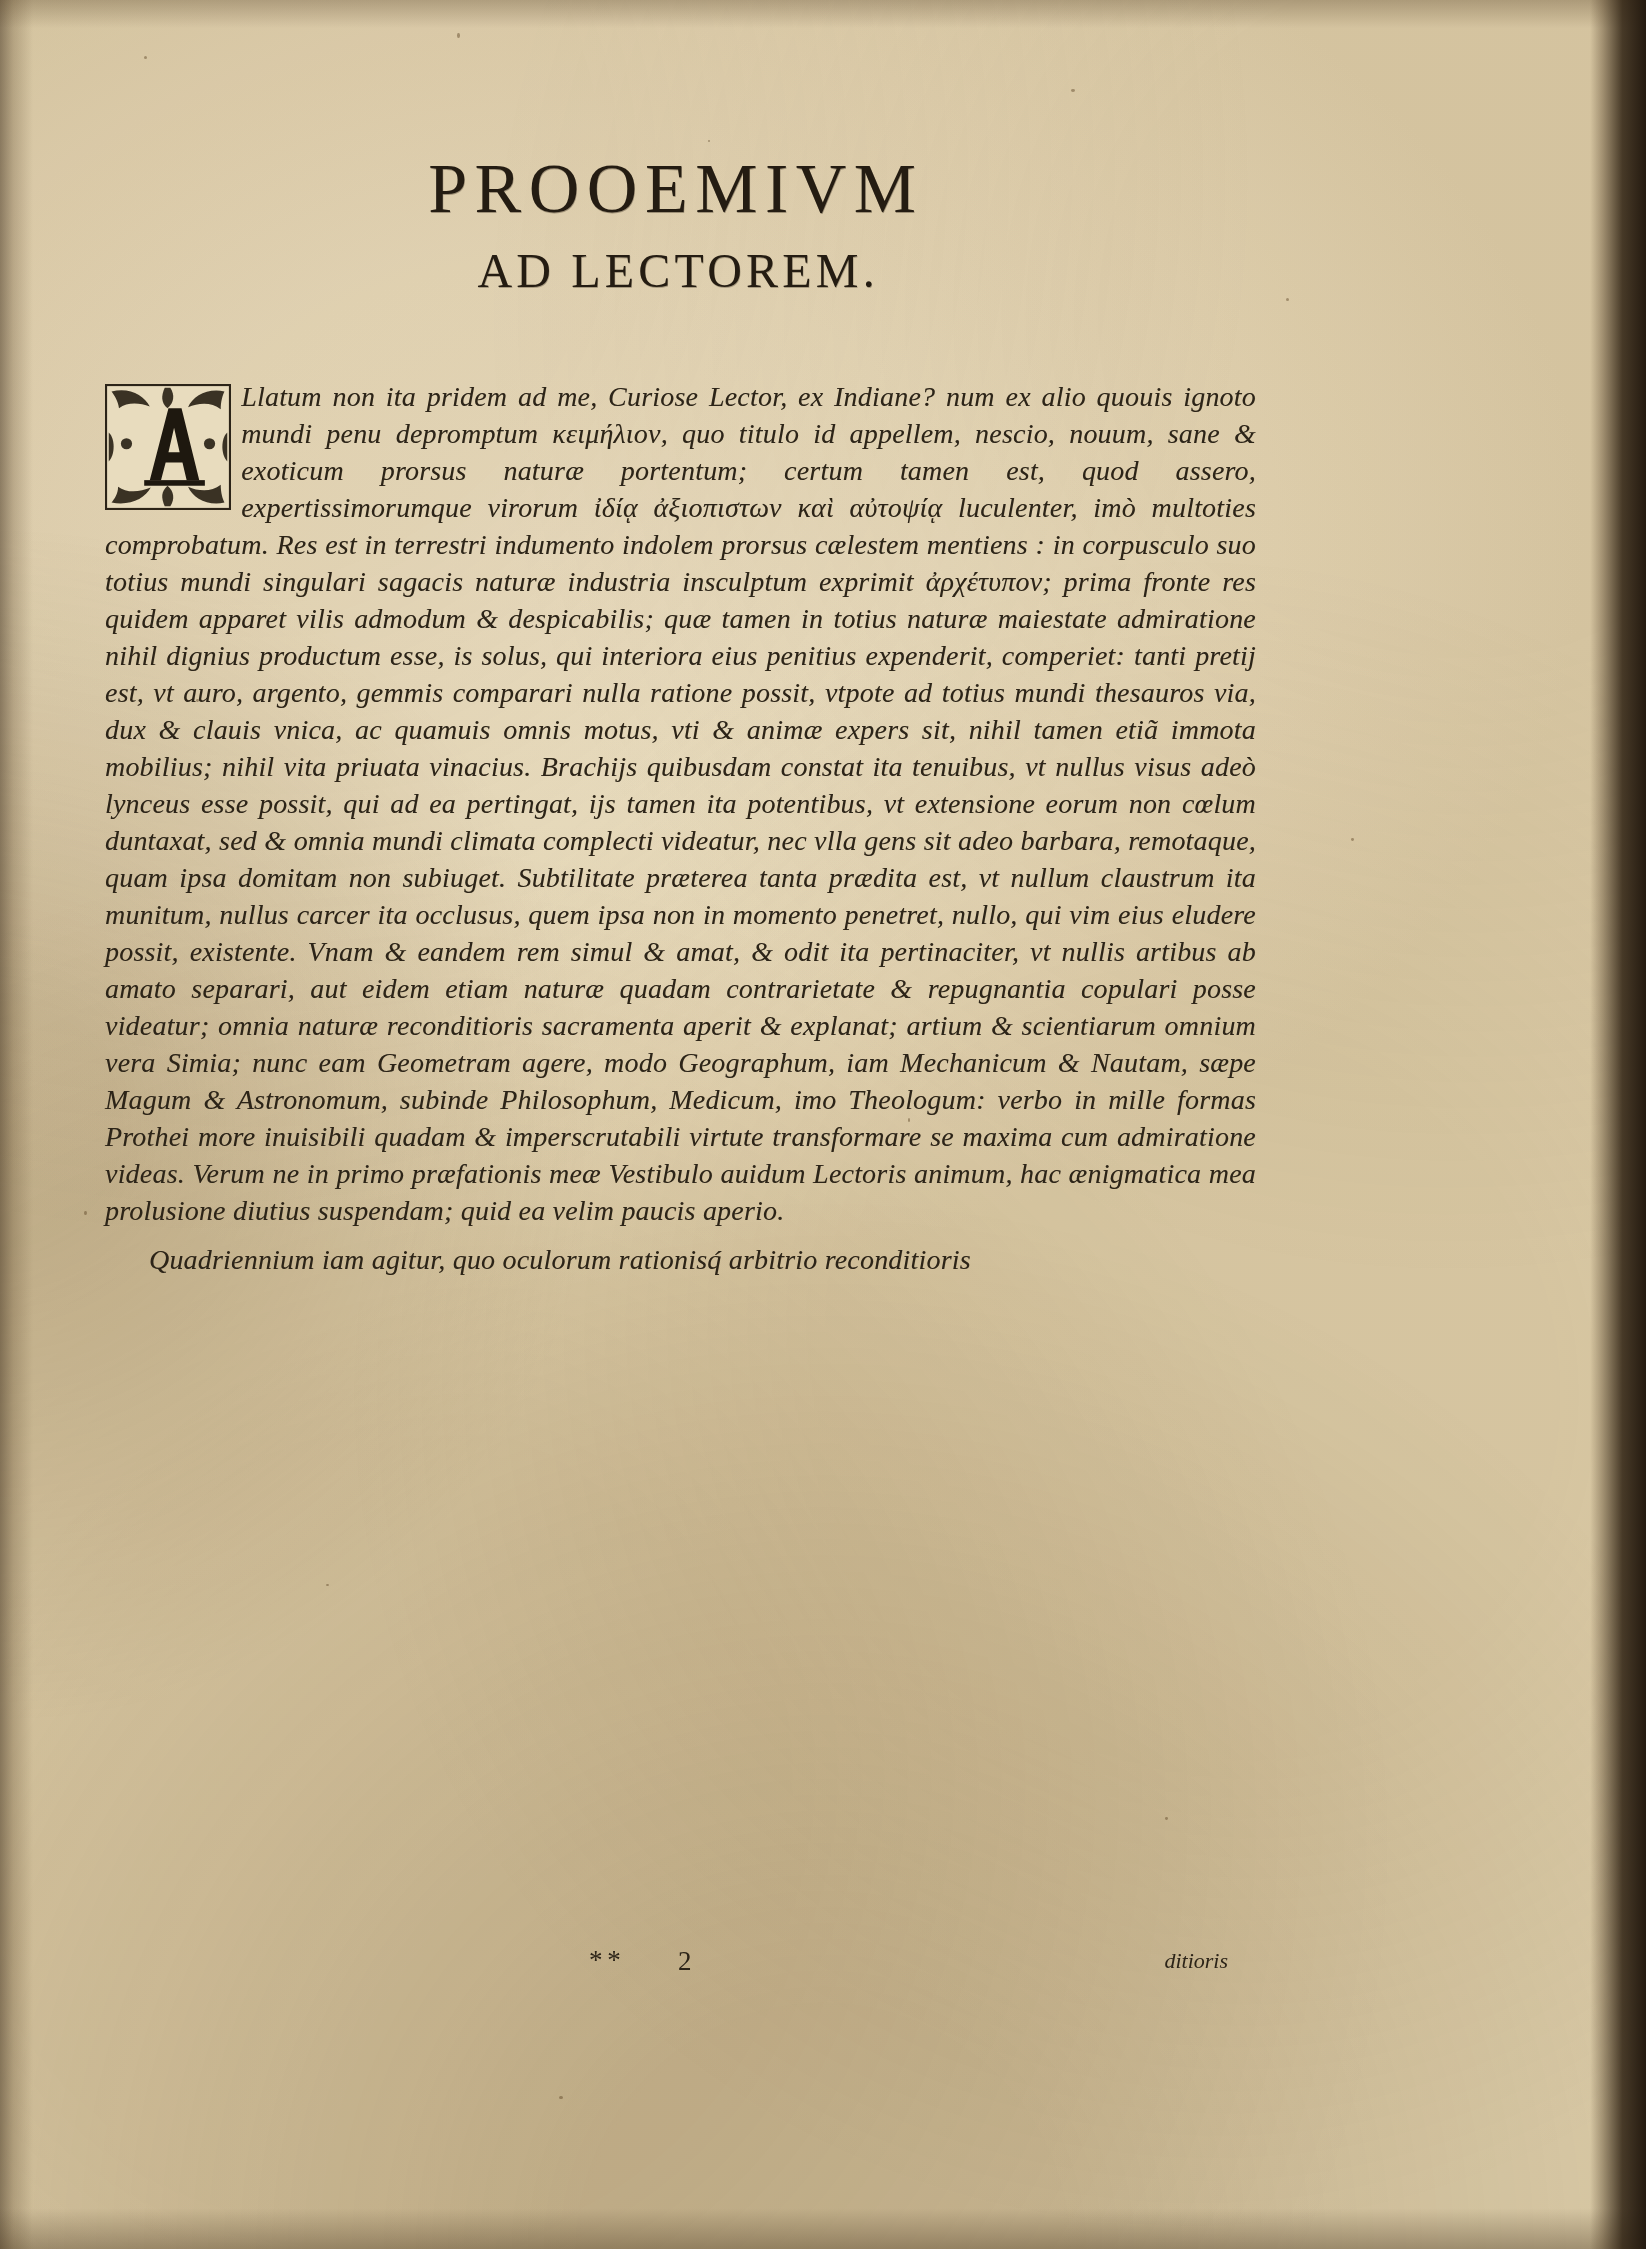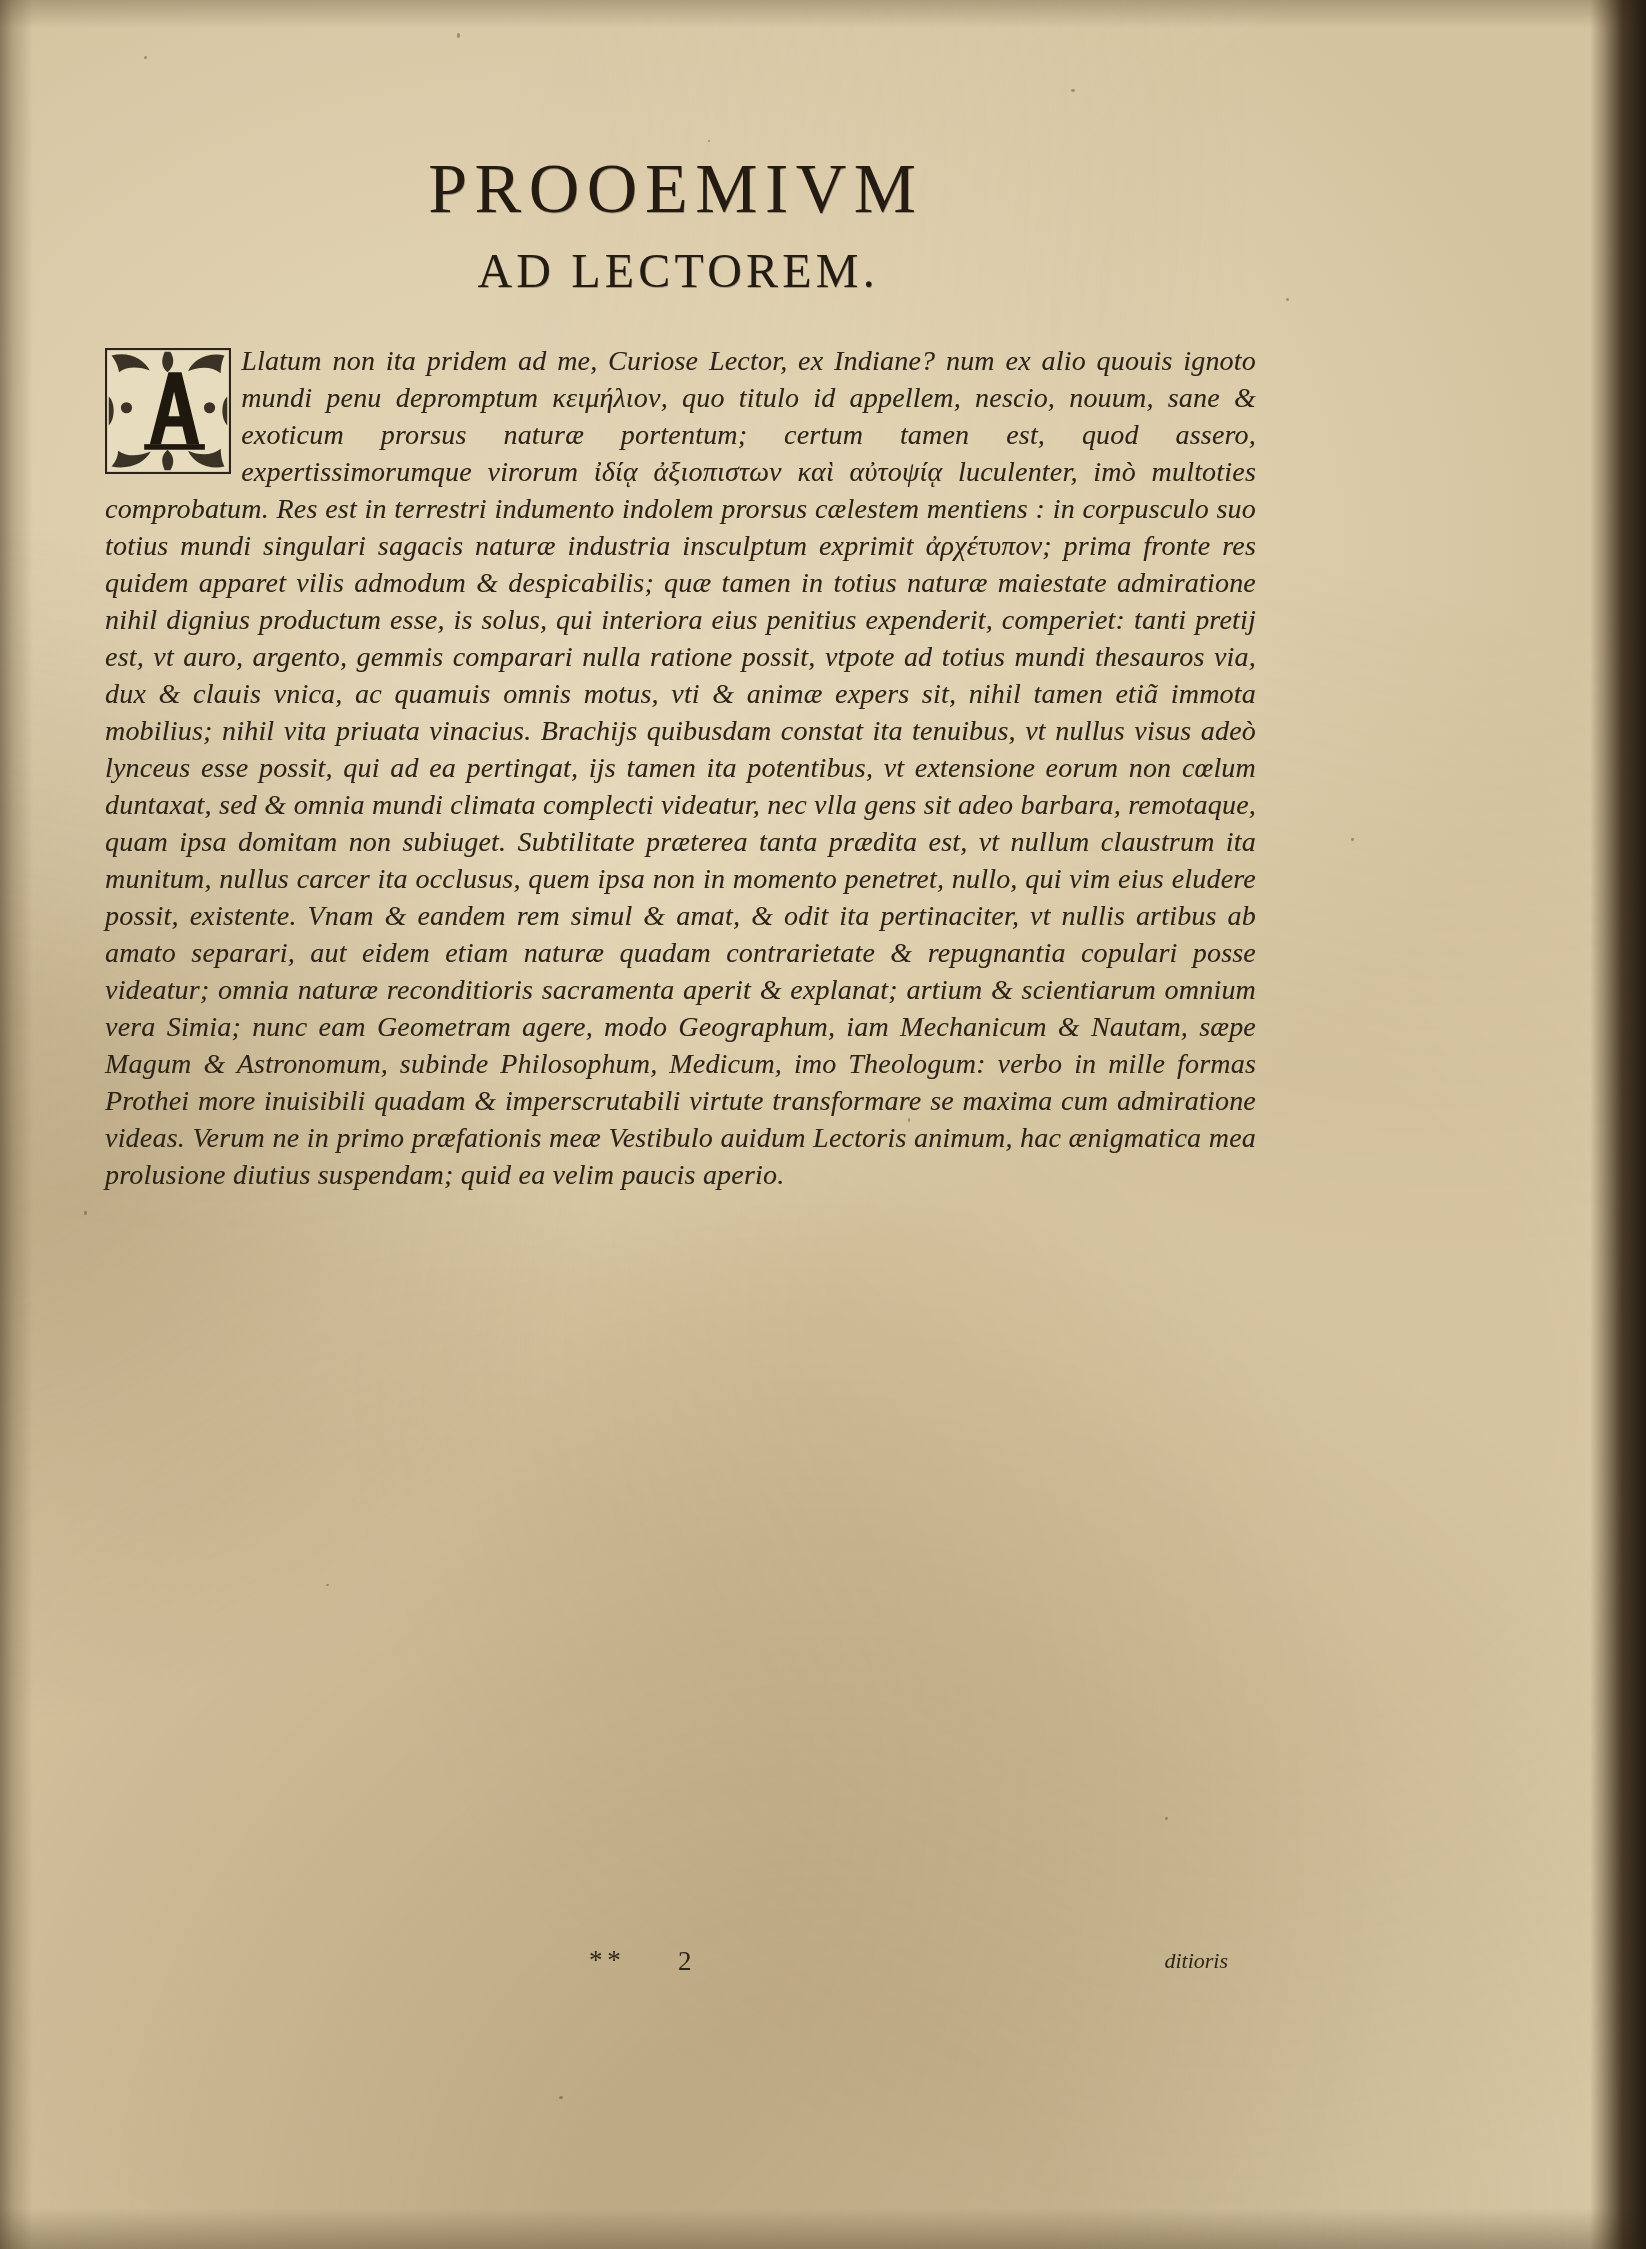--- a/index.html
+++ b/index.html
@@ -98,21 +98,21 @@
     font-size: 48px;
     letter-spacing: 4.2px;
     color: #241c12;
     margin-top: 18.6px;
     margin-left: -4.7px;
     text-shadow: 0.5px 0.5px 0 rgba(40,30,18,0.3);
   }
 
   #body-block {
     position: relative;
-    margin-top: 44px;
+    margin-top: 80px;
     color: #2b2317;
   }
 
   
   #initial {
     float: left;
     width: 126px;
     height: 126px;
     margin: 6.5px 10.2px 1.9px 0;
     position: relative;
@@ -218,20 +218,21 @@
 
           <g fill="#1e180f">
             <path d="M136 52 L 96 206 L 120 206 L 130 168 L 166 168 L 175 206 L 202 206 L 164 52 Z
                      M 136 146 L 148 94 L 160 146 Z"></path>
             <rect x="84" y="206" width="130" height="12"></rect>
           </g>
         </svg>
       </div>
 
       <div class="para" id="p1">Llatum non ita pridem ad me, Curiose Lector, ex Indiane? num ex alio quouis ignoto mundi penu depromptum κειμήλιον, quo titulo id appellem, nescio, nouum, sane &amp; exoticum prorsus naturæ portentum; certum tamen est, quod assero, expertissimorumque virorum ἰδίᾳ ἀξιοπιστων καὶ αὐτοψίᾳ luculenter, imò multoties comprobatum. Res est in terrestri indumento indolem prorsus cælestem mentiens : in corpusculo suo totius mundi singulari sagacis naturæ industria insculptum exprimit ἀρχέτυπον; prima fronte res quidem apparet vilis admodum &amp; despicabilis; quæ tamen in totius naturæ maiestate admiratione nihil dignius productum esse, is solus, qui interiora eius penitius expenderit, comperiet: tanti pretij est, vt auro, argento, gemmis comparari nulla ratione possit, vtpote ad totius mundi thesauros via, dux &amp; clauis vnica, ac quamuis omnis motus, vti &amp; animæ expers sit, nihil tamen etiã immota mobilius; nihil vita priuata vinacius. Brachijs quibusdam constat ita tenuibus, vt nullus visus adeò lynceus esse possit, qui ad ea pertingat, ijs tamen ita potentibus, vt extensione eorum non cœlum duntaxat, sed &amp; omnia mundi climata complecti videatur, nec vlla gens sit adeo barbara, remotaque, quam ipsa domitam non subiuget. Subtilitate præterea tanta prædita est, vt nullum claustrum ita munitum, nullus carcer ita occlusus, quem ipsa non in momento penetret, nullo, qui vim eius eludere possit, existente. Vnam &amp; eandem rem simul &amp; amat, &amp; odit ita pertinaciter, vt nullis artibus ab amato separari, aut eidem etiam naturæ quadam contrarietate &amp; repugnantia copulari posse videatur; omnia naturæ reconditioris sacramenta aperit &amp; explanat; artium &amp; scientiarum omnium vera Simia; nunc eam Geometram agere, modo Geographum, iam Mechanicum &amp; Nautam, sæpe Magum &amp; Astronomum, subinde Philosophum, Medicum, imo Theologum: verbo in mille formas Prothei more inuisibili quadam &amp; imperscrutabili virtute transformare se maxima cum admiratione videas. Verum ne in primo præfationis meæ Vestibulo auidum Lectoris animum, hac ænigmatica mea prolusione diutius suspendam; quid ea velim paucis aperio.</div>
+      <div class="para indent" id="p2">Quadriennium iam agitur, quo oculorum rationisq́ arbitrio reconditioris</div>
 
     </div>
   </div>
 
   <div id="footline">
     <div id="signature">**</div>
     <div id="pagenum">2</div>
     <div id="catchword">ditioris</div>
   </div>
 

